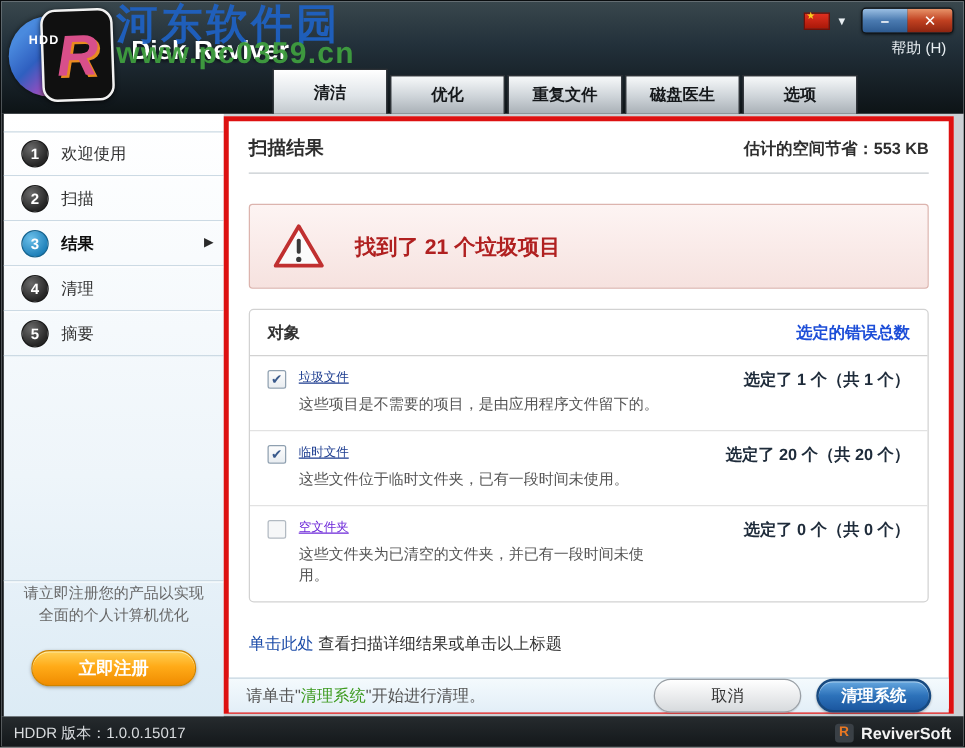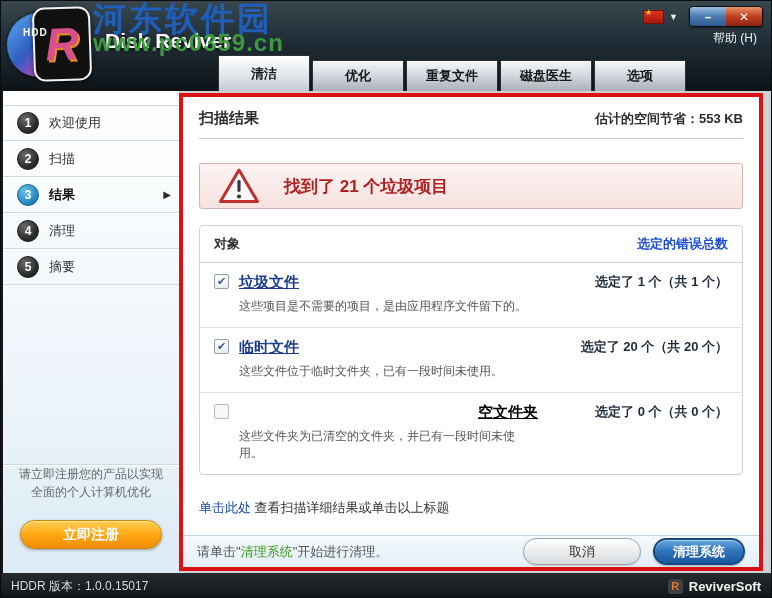--- a/index.html
+++ b/index.html
@@ -50,51 +50,51 @@
     background:radial-gradient(circle at 35% 30%,#6a6a6a,#262626 70%); border:1px solid #1a1a1a;
     color:#fff; font-size:12px; font-weight:bold; flex-shrink:0; }
   .step.active .step-num { background:radial-gradient(circle at 35% 30%,#6cc0ea,#1d7fb8 75%); border-color:#16648f; }
   .step-label { font-size:13px; color:#333; }
   .step.active .step-label { font-weight:bold; color:#0d0d0d; }
   .step-arrow { margin-left:auto; margin-right:8px; font-size:10px; color:#2a2a2a; display:none; }
   .step.active .step-arrow { display:block; }
 
   .register { margin-top:auto; padding:0 10px 16px; border-top:1px solid #ccdae4; box-shadow:0 1px 0 #fff inset; text-align:center; }
   .register-text { font-size:12px; color:#666; line-height:1.55; }
-  .register-btn { margin:18px auto 8px; width:142px; height:29px; border-radius:15px; border:1px solid #cf8400;
+  .register-btn { margin:18px auto 8px; width:132px; height:29px; border-radius:15px; border:1px solid #cf8400;
     background:linear-gradient(to bottom,#ffd055 0%,#ffab18 45%,#f08c00 100%);
     color:#fff; font-size:14px; font-weight:bold; display:flex; align-items:center; justify-content:center;
     box-shadow:0 1px 3px rgba(0,0,0,.35), 0 1px 0 #ffe9a0 inset; cursor:pointer; }
 
   .mainwrap { flex:1; padding:2px 8px 2px 0; }
   .panel { height:100%; border:4px solid #dd1111; background:#fff; display:flex; flex-direction:column; }
 
   .content { flex:1; padding:12px 16px 0; display:flex; flex-direction:column; }
   .head-row { display:flex; align-items:baseline; }
   .page-title { font-size:15px; font-weight:bold; color:#2e2e2e; }
   .savings { margin-left:auto; font-size:13px; font-weight:bold; color:#2e2e2e; }
   .divider { height:1px; background:#c6cbd0; margin-top:10px; }
 
-  .alert { margin-top:24px; display:flex; align-items:center; gap:24px; padding:8px 18px; height:46px;
+  .alert { margin-top:24px; display:flex; align-items:center; gap:24px; padding:8px 18px; height:68px;
     background:linear-gradient(to bottom,#fdf4f3,#f6e2df); border:1px solid #dcb4ae; border-radius:3px; }
   .alert-text { font-size:17px; font-weight:bold; color:#b02020; }
 
   .card { margin-top:16px; border:1px solid #d2d2d2; border-radius:4px; background:#fff; }
   .card-head { display:flex; padding:9px 14px; border-bottom:1px solid #d2d2d2; }
   .col-object { font-size:13px; font-weight:bold; color:#333; }
   .col-count { margin-left:auto; font-size:13px; font-weight:bold; color:#1d4ed8; }
   .row { display:flex; padding:10px 14px 12px; border-bottom:1px solid #e2e2e2; }
   .row:last-child { border-bottom:none; }
   .row-left { display:flex; gap:10px; flex:1; }
   .checkbox { width:15px; height:15px; margin-top:1px; border:1px solid #8fa0b0; border-radius:2px; flex-shrink:0;
     background:linear-gradient(to bottom,#fdfdfd,#e9edf1); display:flex; align-items:center; justify-content:center;
     font-size:11px; color:#3a5a8c; cursor:pointer; }
   .checkbox.unchecked { color:transparent; border-color:#b2bac2; background:#f6f7f8; }
-  .row-title { font-size:15px; font-weight:bold; color:#1b3b8f; text-decoration:underline; cursor:pointer; }
-  .row.disabled .row-title { color:#000000;text-align:right; }
+  .row-title { font-size:10px; font-weight:normal; color:#1b3b8f; text-decoration:underline; cursor:pointer; }
+  .row.disabled .row-title { color:#6d28d9; }
   .row-desc { font-size:12px; color:#555; margin-top:6px; }
   .row-count { width:190px; text-align:right; font-size:13px; font-weight:bold; color:#1e2b3a; flex-shrink:0; }
 
   .details { margin-top:auto; padding:24px 0 18px; font-size:13px; color:#333; }
   .details a, .link { color:#1b4ba8; cursor:pointer; }
 
   .footerbar { height:46px; display:flex; align-items:center; padding:0 14px;
     background:linear-gradient(to bottom,#f4fafd,#e2eef7); border-top:1px solid #c2d3e0; }
   .footer-text { font-size:13px; color:#555; }
   .footer-green { color:#3c9a1e; }

